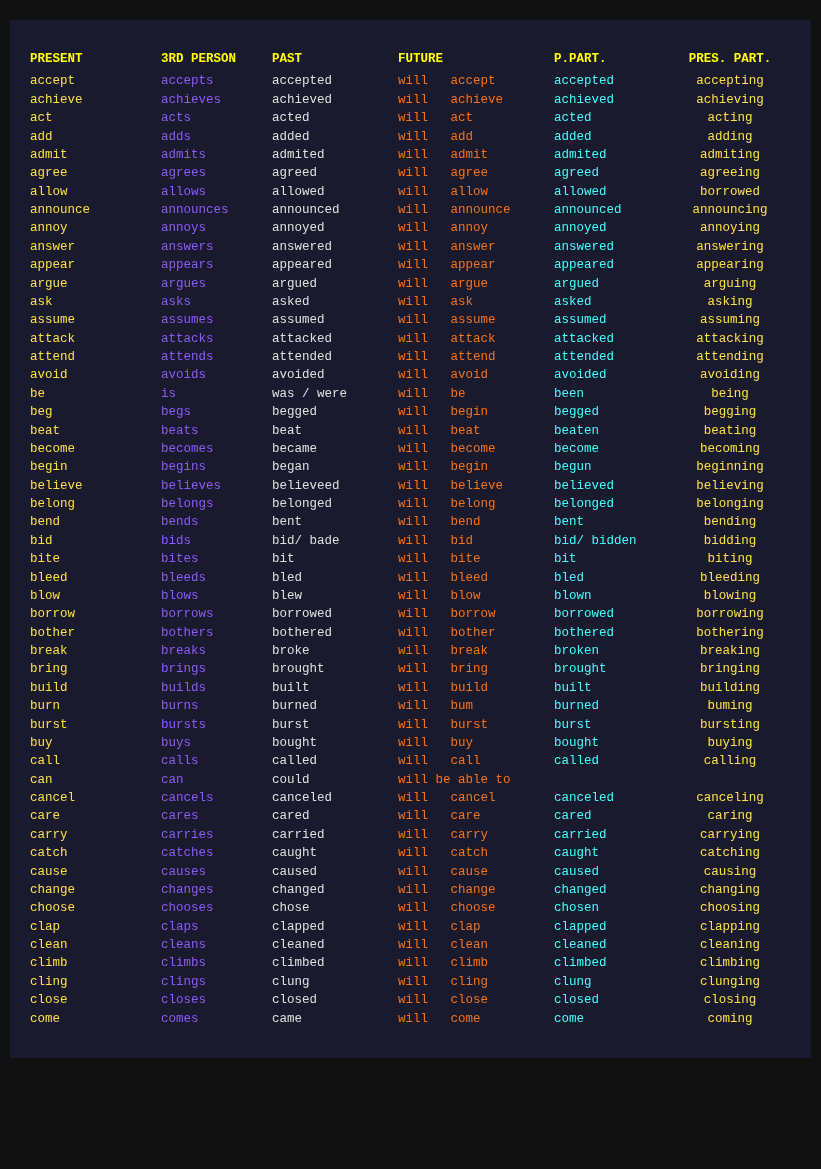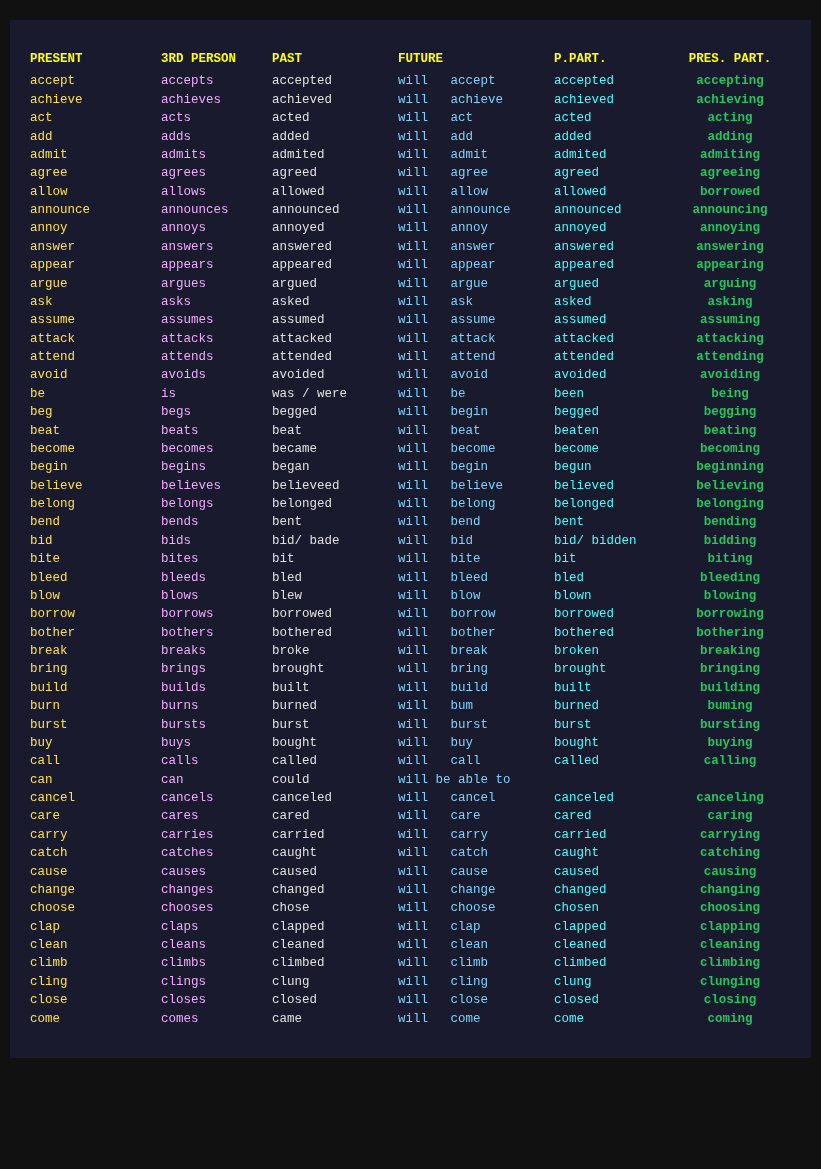--- a/index.html
+++ b/index.html
@@ -35,24 +35,24 @@
       font-weight: bold;
       font-size: 13px;
       margin-bottom: 4px;
     }
     .word {
       font-size: 12.5px;
       line-height: 1.47;
       white-space: nowrap;
     }
     .blue { color: #fde047; }
-    .red { color: #f0abfc; }
+    .red { color: #8b5cf6; }
     .white { color: #e0e0e0; }
-    .green { color: #7dd3fc; }
-    .magenta { color: #22c55e; font-weight: bold; }
+    .green { color: #f97316; }
+    .magenta { color: #fde047; }
     .cyan { color: #44ffff; }
 
     .page-wrapper {
       position: relative;
       overflow: hidden;
     }
   </style>
 </head>
 <body>
 

